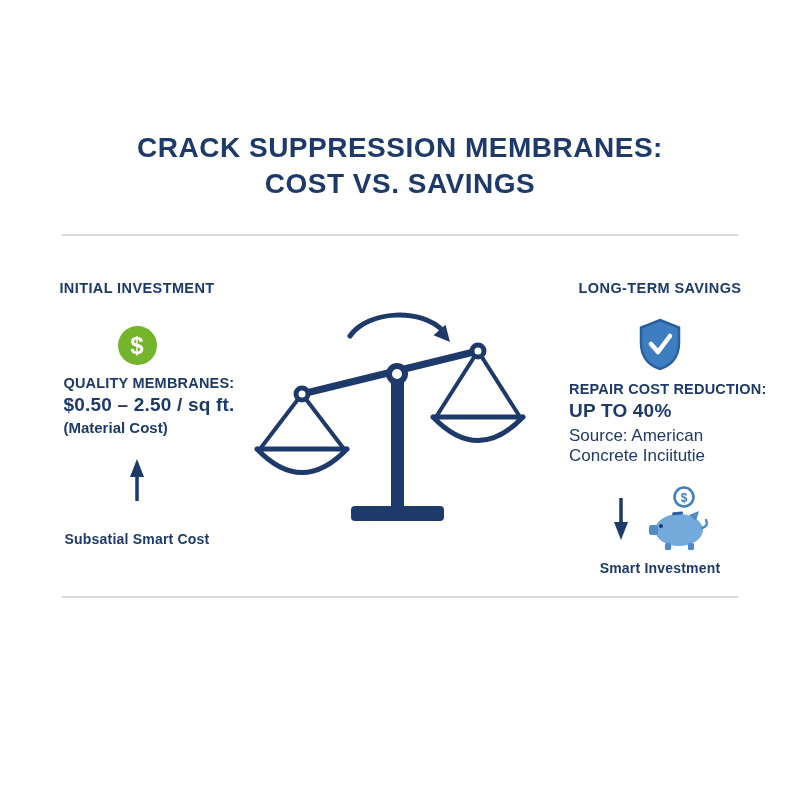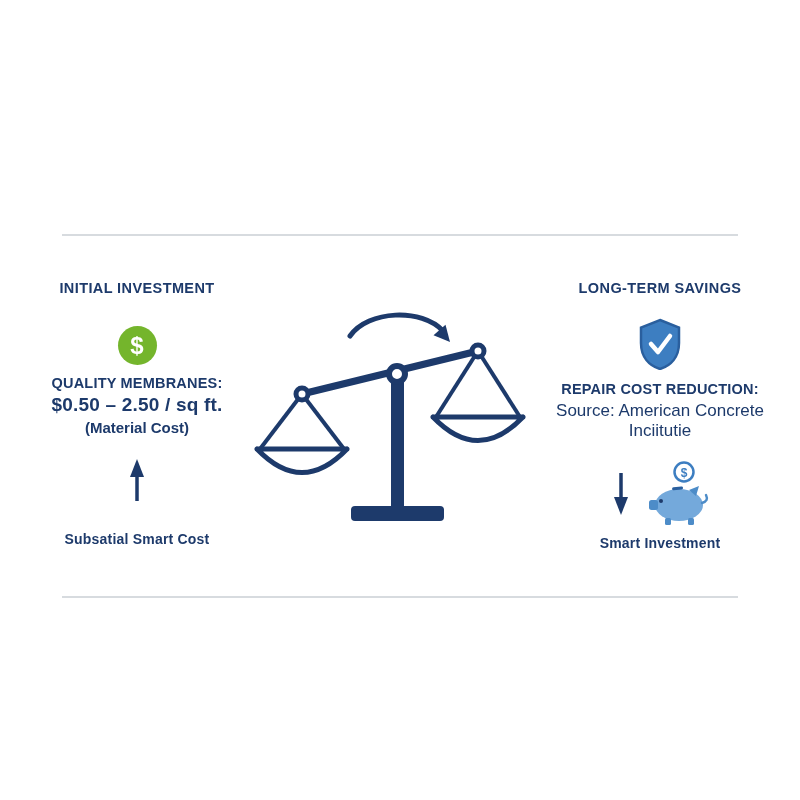--- a/index.html
+++ b/index.html
@@ -34,21 +34,20 @@
   .divider-top { top: 234px; }
   .divider-bottom { top: 596px; }
 
   .col {
     position: absolute;
     top: 280px;
     width: 230px;
     display: flex;
     flex-direction: column;
     align-items: center;
-    text-align: center;
   }
   .col-left { left: 22px; }
   .col-right { left: 545px; }
   .col h2 {
     margin: 0;
     font-size: 14.5px;
     font-weight: bold;
     letter-spacing: 0.4px;
   }
   .dollar-badge {
@@ -59,21 +58,21 @@
     background: #74b52c;
     color: #ffffff;
     display: flex;
     align-items: center;
     justify-content: center;
     font-size: 24px;
     font-weight: bold;
     line-height: 1;
   }
   .shield-wrap { margin-top: 22px; }
-  .tblock { margin-top: 10px; }
+  .tblock { margin-top: 10px; margin-left: 24px; }
   .tblock-r { margin-top: 7px; }
   .t1 { font-size: 14.5px; font-weight: bold; letter-spacing: 0.2px; }
   .t2 { font-size: 19px; font-weight: bold; margin-top: 3px; letter-spacing: 0.2px; }
   .t3 { font-size: 15px; font-weight: bold; margin-top: 3px; }
   .source { font-size: 17px; font-weight: normal; margin-top: 4px; }
   .arrow-up-wrap { margin-top: 21px; }
   .caption { font-size: 14px; font-weight: bold; letter-spacing: 0.2px; }
   .caption-left { margin-top: 24px; }
   .caption-right { margin-top: 4px; }
   .savings-row {
@@ -98,20 +97,24 @@
     font-size: 16.5px;
     font-weight: bold;
     letter-spacing: 0.4px;
   }
 </style>
 </head>
 <body>
 
 <div class="canvas">
 
+  <header class="title">
+    <div>CRACK SUPPRESSION MEMBRANES:</div>
+    <div>COST VS. SAVINGS</div>
+  </header>
 
   <div class="divider divider-top"></div>
 
   <section class="col col-left">
     <h2>INITIAL INVESTMENT</h2>
 
     <div class="dollar-badge">
       <span>$</span>
     </div>
 
@@ -167,20 +170,21 @@
 
     <div class="shield-wrap">
       <svg width="46" height="52" viewBox="0 0 46 52" aria-hidden="true">
         <path d="M23 2 L42 9.5 V25 C42 39 34 47.5 23 51 C12 47.5 4 39 4 25 V9.5 Z" fill="#3d7ec1" stroke="#2a5f9e" stroke-width="2.5"></path>
         <polyline points="14,26 21,34 33,18" fill="none" stroke="#ffffff" stroke-width="4.5" stroke-linecap="round" stroke-linejoin="round"></polyline>
       </svg>
     </div>
 
     <div class="tblock tblock-r">
       <div class="t1">REPAIR COST REDUCTION:</div>
+      <div class="t2">UP TO 40%</div>
       <div class="source">Source: American Concrete Inciitutie</div>
     </div>
 
     <div class="savings-row">
       <span>
         <svg width="22" height="46" viewBox="0 0 22 46" aria-hidden="true">
           <line x1="11" y1="2" x2="11" y2="30" stroke="#1d3a6b" stroke-width="3.5"></line>
           <polygon points="11,44 4,26 18,26" fill="#1d3a6b"></polygon>
         </svg>
       </span>

